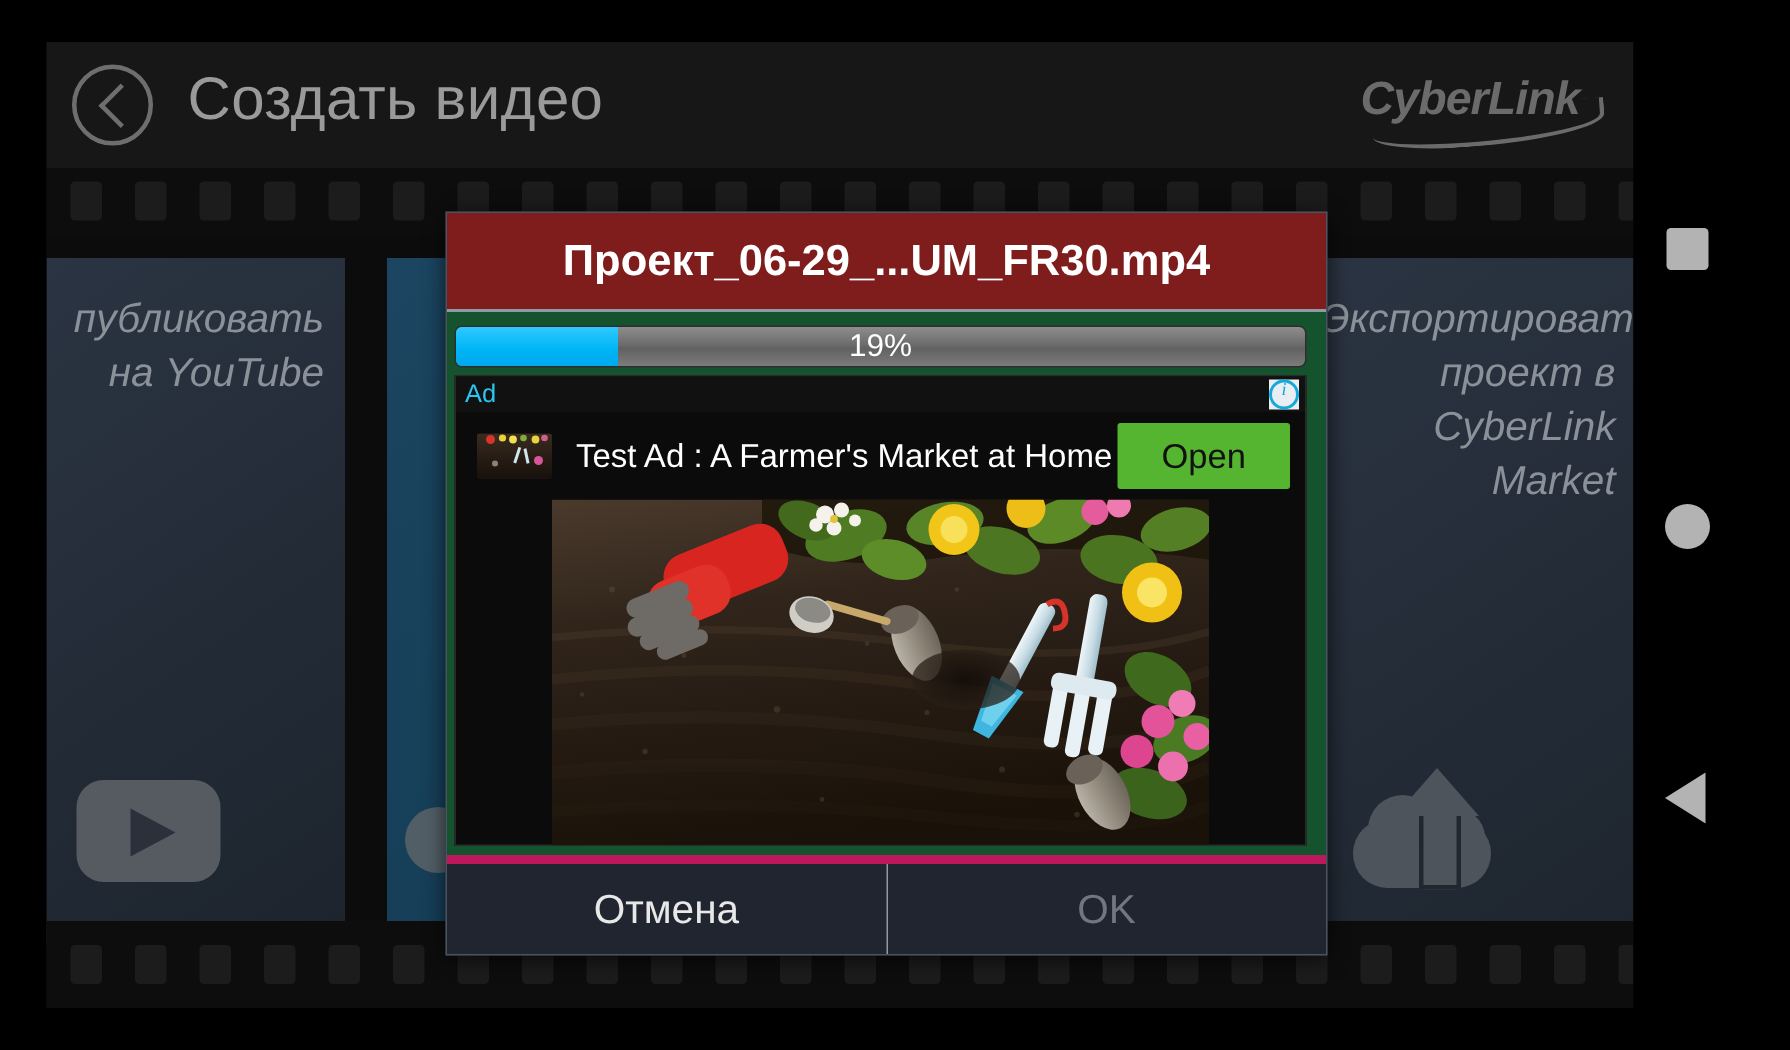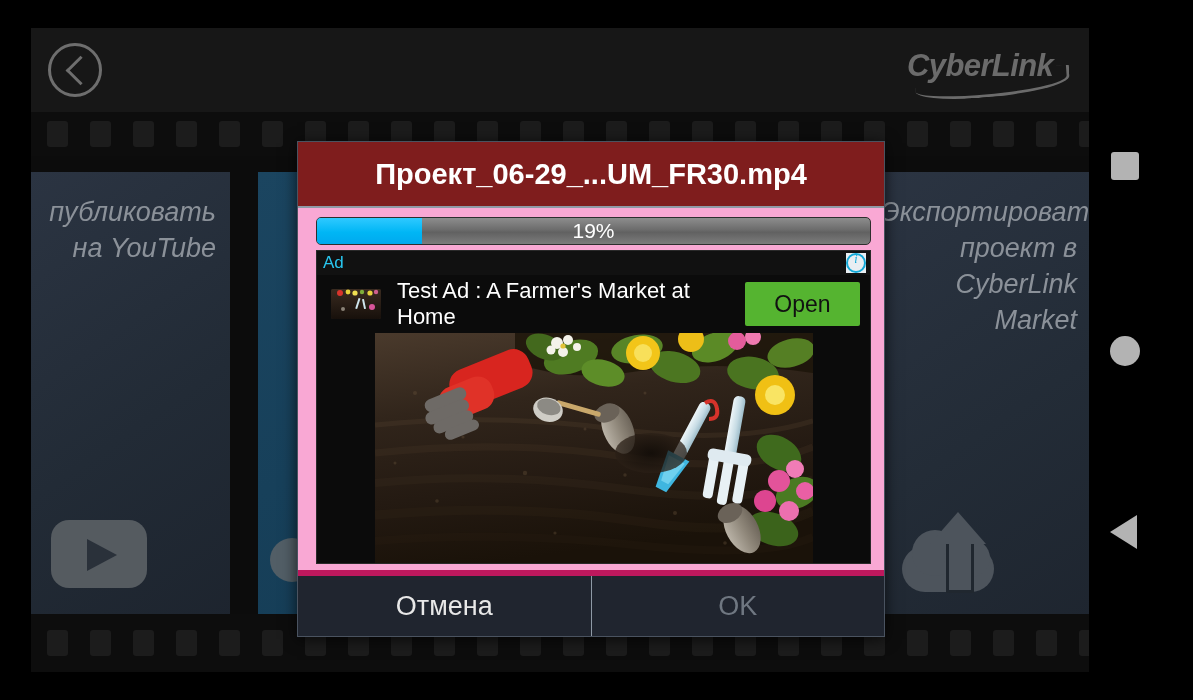--- a/index.html
+++ b/index.html
@@ -279,22 +279,22 @@
     align-items: center;
     justify-content: center;
   }
   #dialog-title {
     font-size: 29px;
     font-weight: bold;
     color: #ffffff;
     white-space: nowrap;
   }
   #dialog-body {
-    background: #f9a8d4;
-    padding: 9px 13px 6px 18px;
+    background: #14532d;
+    padding: 9px 13px 6px 5px;
   }
   
   #progress-wrap {
     position: relative;
     height: 28px;
     width: 100%;
     border-radius: 5px;
     background: linear-gradient(180deg, #8d8d8d 0%, #6c6c6c 45%, #616161 55%, #7c7c7c 100%);
     border: 1px solid #2e2e2e;
     box-sizing: border-box;
@@ -464,20 +464,21 @@
 <body>
 
 <div id="screen">
 
   <div id="app-window">
 
     <div id="titlebar">
       <div id="back-button">
         <div class="chev"></div>
       </div>
+      <div id="page-title">Создать видео</div>
       <div id="brand-logo">
         <div class="brand-text">CyberLink</div>
         <div class="swoosh"></div>
       </div>
     </div>
 
     <div class="filmstrip" id="filmstrip-top">
       <div class="sprocket"></div>
       <div class="sprocket"></div>
       <div class="sprocket"></div>

